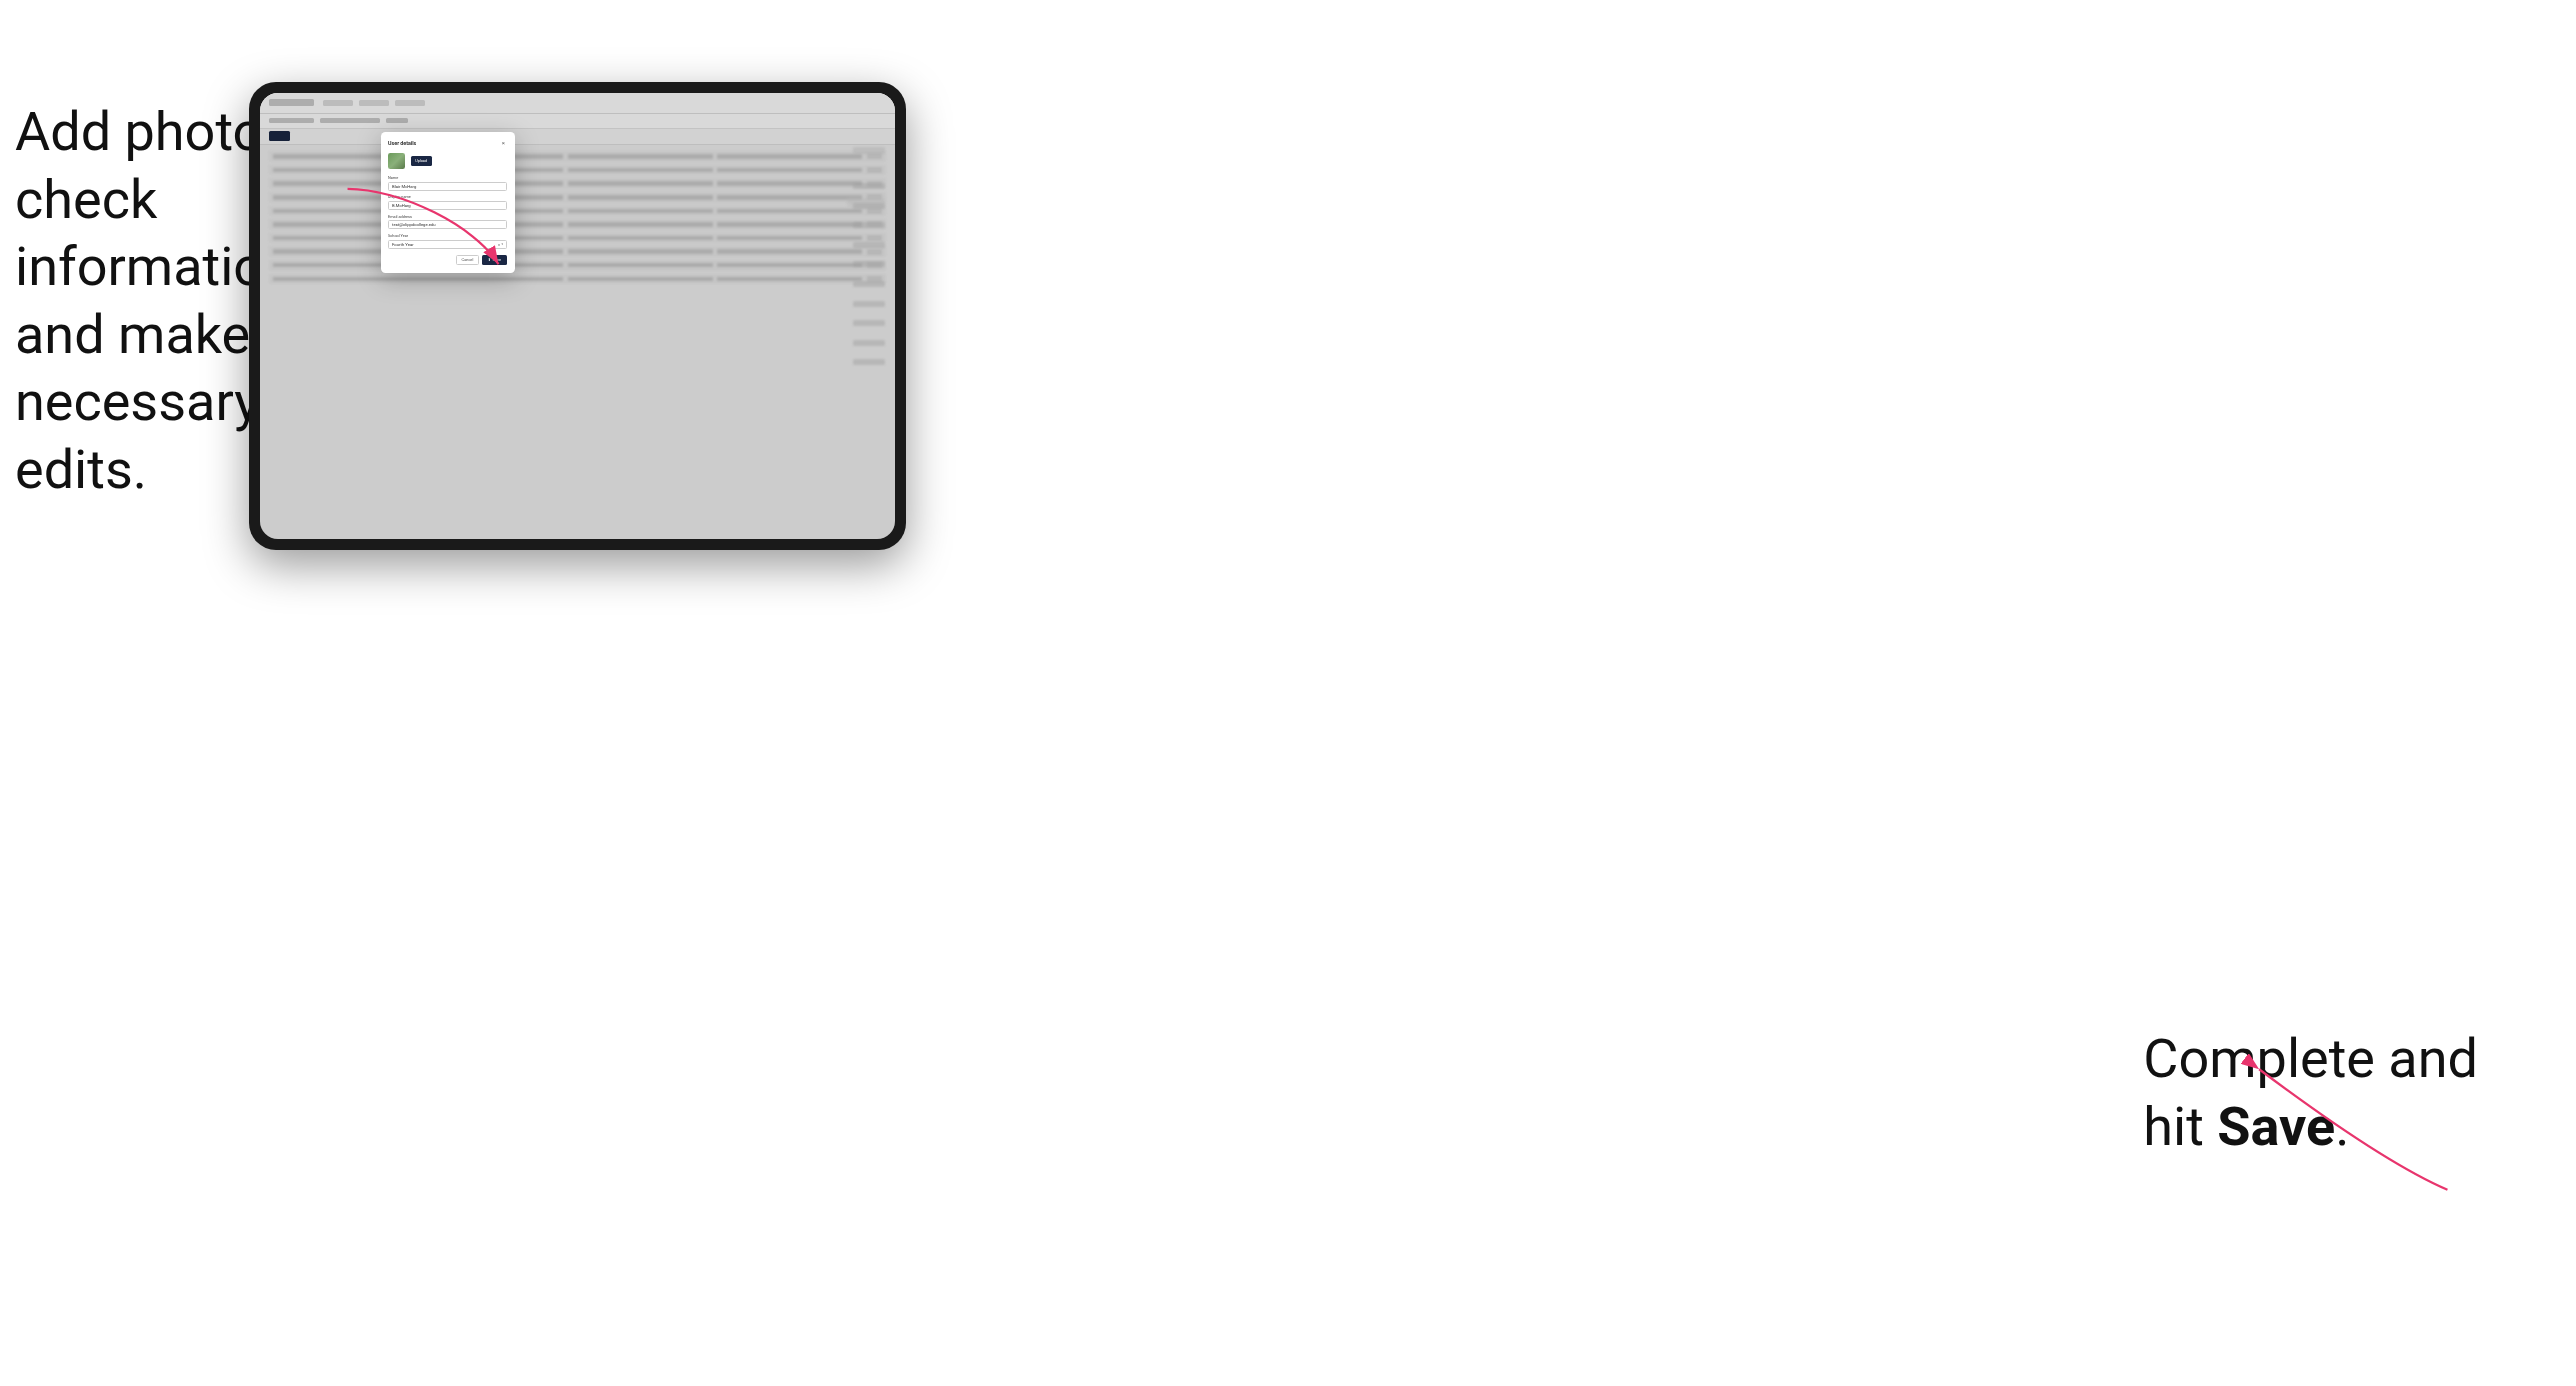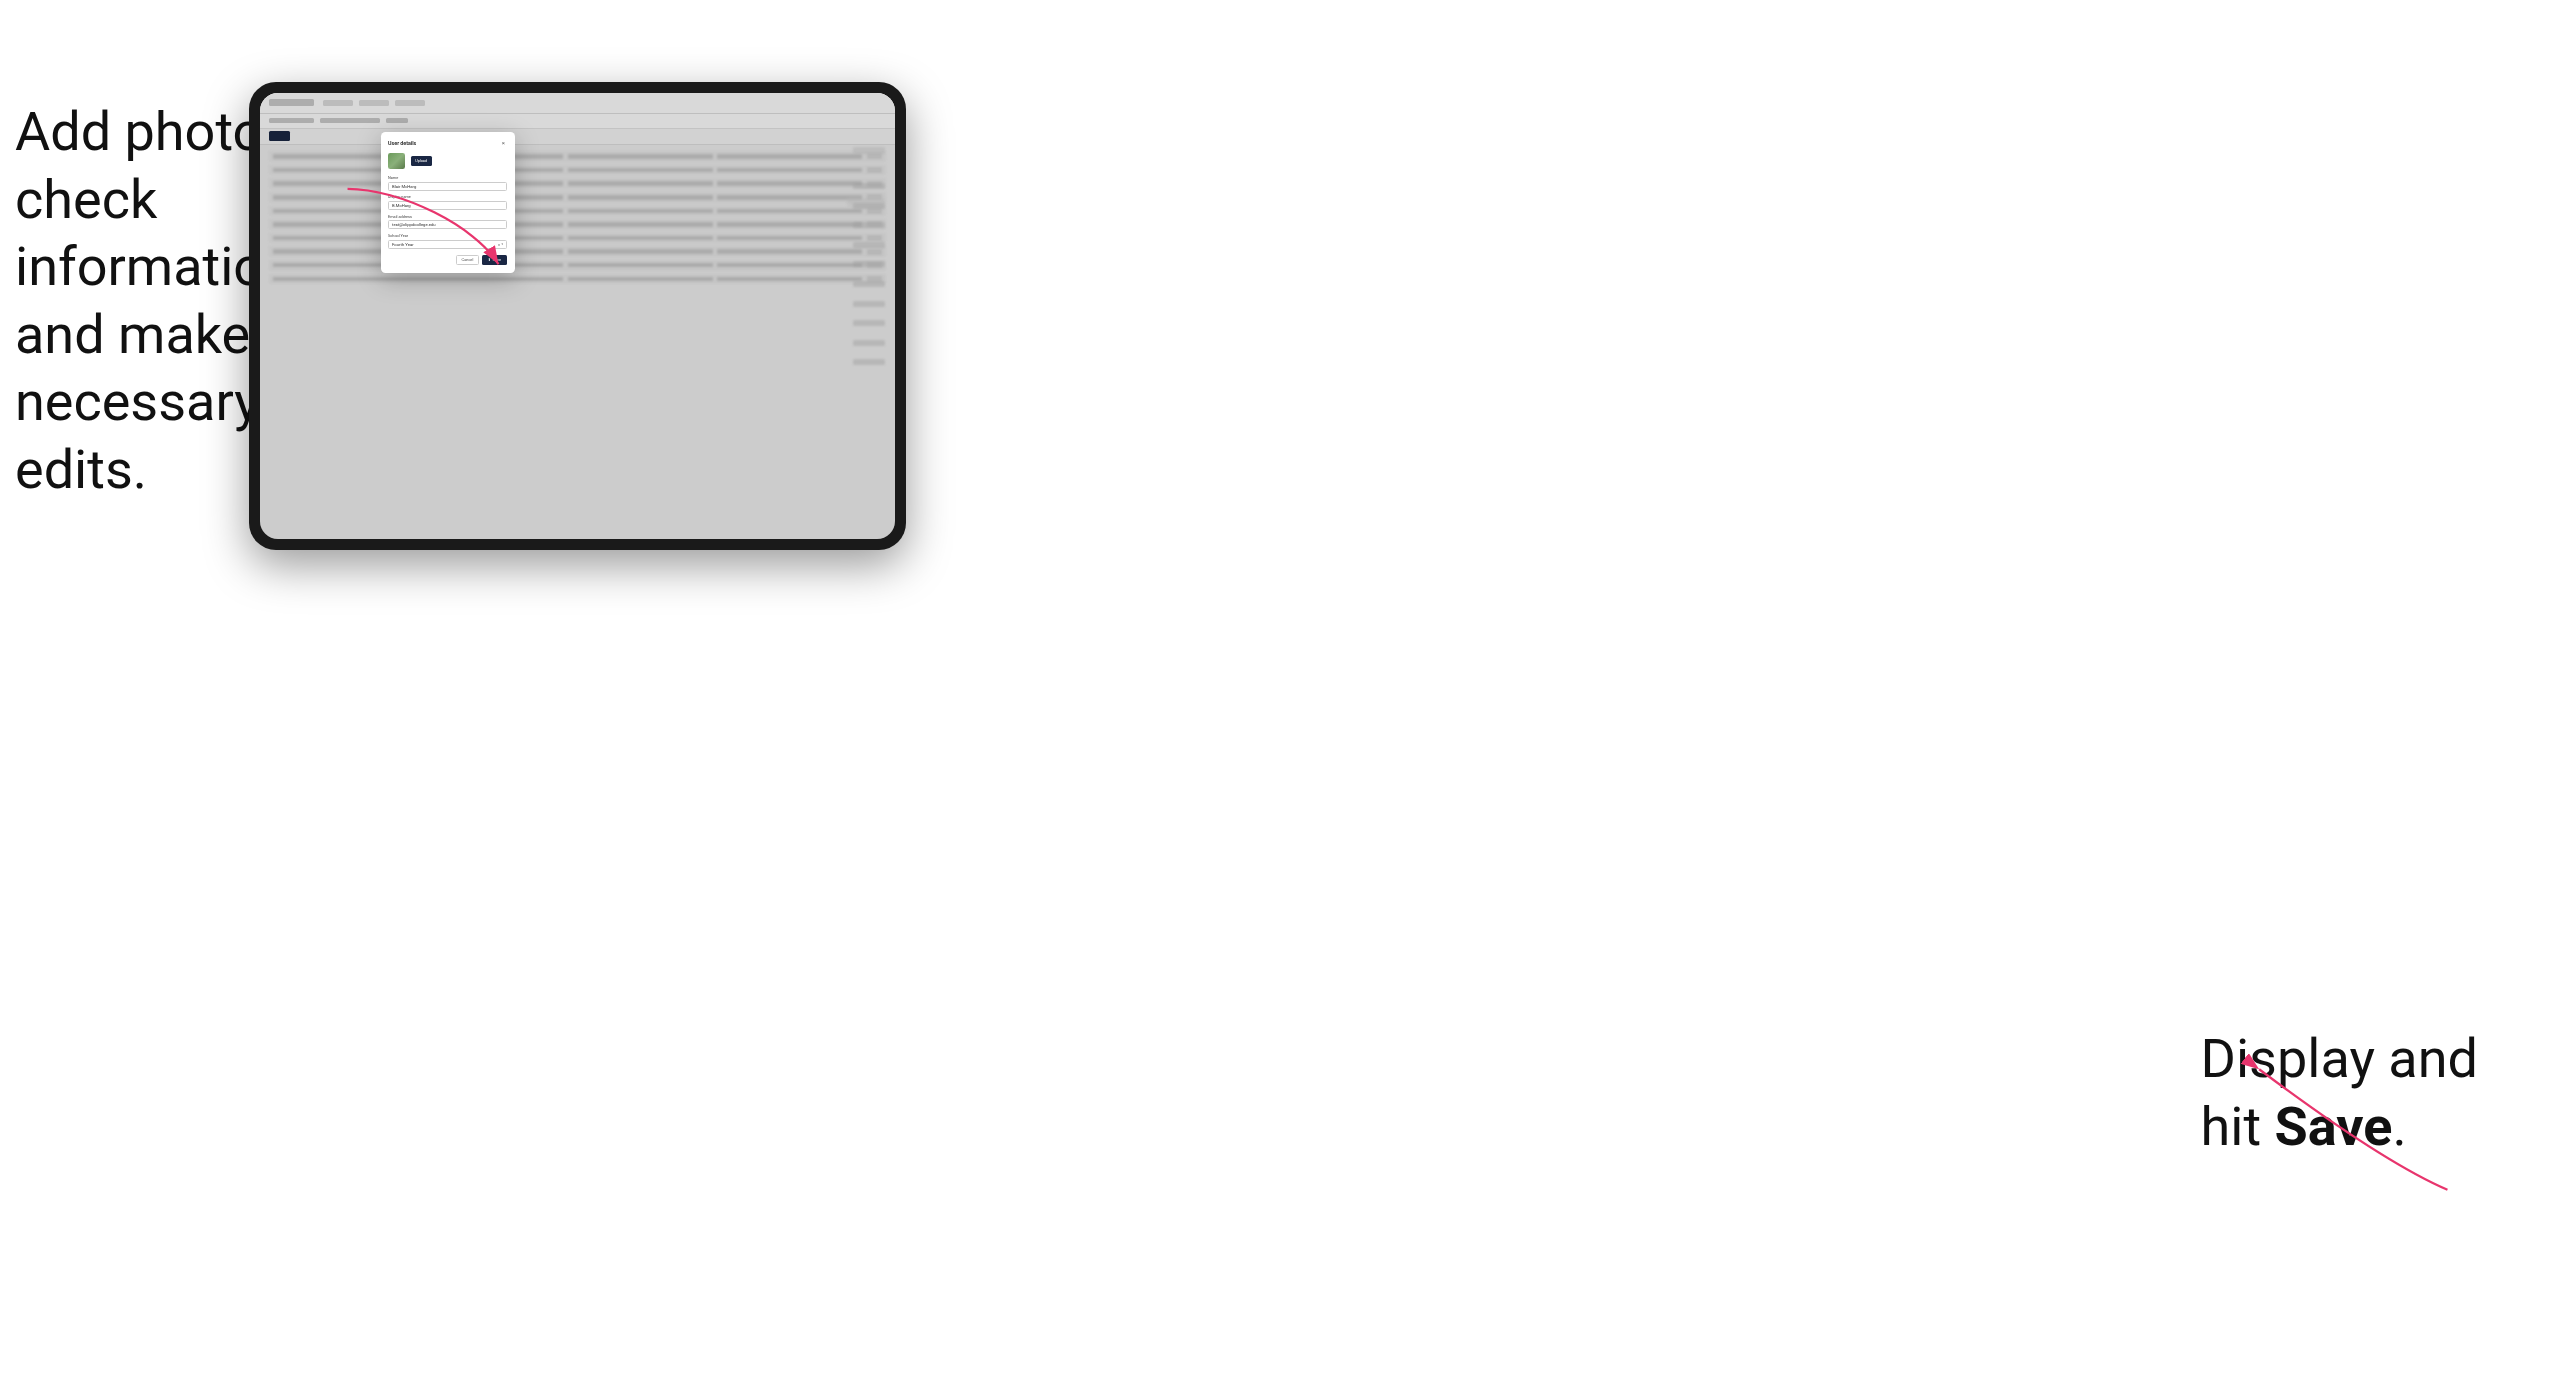--- a/index.html
+++ b/index.html
@@ -316,21 +316,21 @@
       top: 202px;
       pointer-events: none;
     }
   </style>
 </head>
 <body>
 
 <div class="annotation-left">Add photo, check information and make any necessary edits.</div>
 
 <div class="annotation-right">
-  <span>Display and</span><br>
+  <span>Complete and</span><br>
   <span>hit </span><strong>Save</strong><span>.</span>
 </div>
 
 <div class="tablet">
   <div class="tablet-screen">
 
     <div class="app-header">
       <div class="app-header-logo"></div>
       <div class="app-header-nav">
         <div class="app-header-nav-item"></div>

